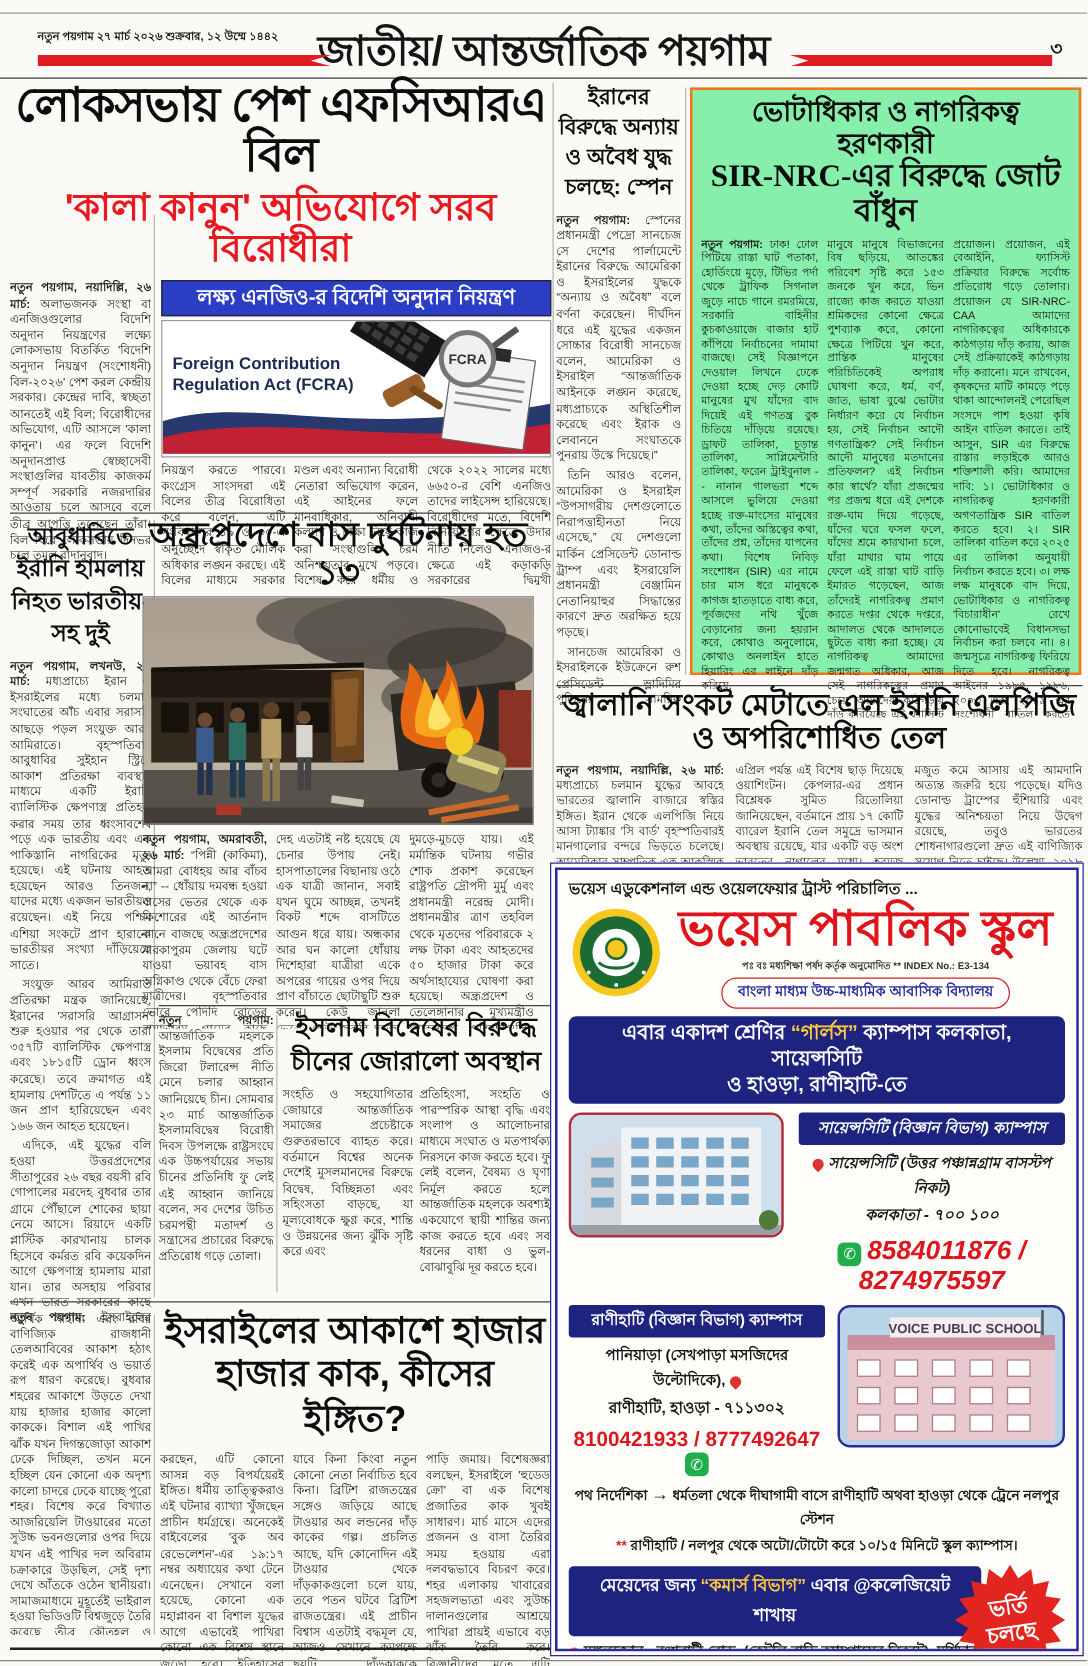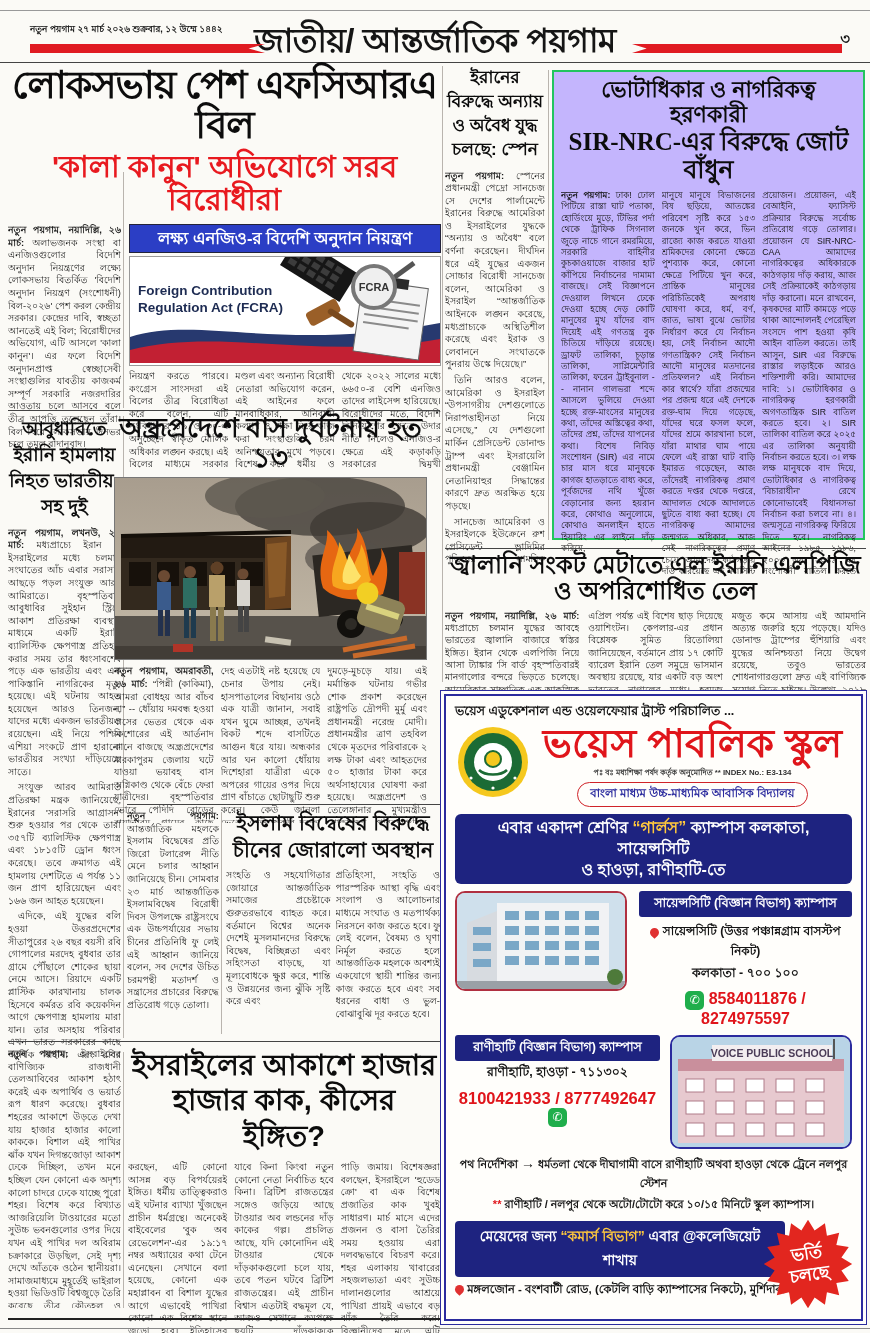--- a/index.html
+++ b/index.html
@@ -21,21 +21,21 @@
   
   .h38{font-size:38px;line-height:1.04;letter-spacing:-1px;}
   .h30red{font-size:30px;color:#e8191f;line-height:1.1;}
   .h28{font-size:27px;line-height:1.1;}
   .h24{font-size:24px;line-height:1.1;}
   .h21{font-size:20.5px;line-height:1.3;}
   .h19{font-size:18.5px;line-height:1.4;}
   .h17{font-size:17px;line-height:1.42;}
   .banner-blue{background:#2b3ec5;border:1px solid #23233a;color:#fff;font-weight:bold;
       font-size:16.5px;text-align:center;line-height:27px;height:27px;}
-  .sirbox{border:2px solid #22c55e;background:#c4b5fd;padding:5px 7px;box-sizing:border-box;}
+  .sirbox{border:2px solid #f97316;background:#86efac;padding:5px 7px;box-sizing:border-box;}
   .sircol{font-size:8.7px;line-height:1.31;text-align:justify;overflow:hidden;}
   
   .ad{border:1.5px solid #2b2b9e;padding:3px;box-sizing:border-box;background:#fffefb;}
   .ad-in{border:2px solid #2b2b9e;height:100%;box-sizing:border-box;padding:6px 9px;
          position:relative;display:flex;flex-direction:column;overflow:hidden;}
   .navybn{background:#1e2380;color:#fff;font-weight:bold;border-radius:6px;text-align:center;}
   .hl-y{color:#ffc83d;}
   .pill{display:inline-block;border:1.5px solid #d02329;border-radius:14px;color:#2b2b9e;
         font-weight:bold;padding:2px 12px;}
   .phones{color:#e0151b;font-weight:900;}
@@ -322,21 +322,21 @@
       <div style="font-size:7.8px;font-weight:bold;color:#333;margin-top:1px;">পঃ বঃ মধ্যশিক্ষা পর্ষদ কর্তৃক অনুমোদিত ** INDEX No.: E3-134</div>
       <div class="pill" style="font-size:11.5px;margin-top:3px;">বাংলা মাধ্যম উচ্চ-মাধ্যমিক আবাসিক বিদ্যালয়</div>
     </div>
   </div>
 
   <div class="navybn" style="margin-top:6px;font-size:16px;padding:4px 6px;line-height:1.3;">
     <span>এবার একাদশ শ্রেণির </span><span class="hl-y">“গার্লস”</span><span> ক্যাম্পাস কলকাতা, সায়েন্সসিটি</span>
     <div>ও হাওড়া, রাণীহাটি-তে</div>
   </div>
 
-  <div style="display:flex;margin-top:7px;gap:12px;">
+  <div style="display:flex;margin-top:7px;gap:12px;font-style:italic;">
     <div class="imgbox" style="width:168px;height:96px;flex:none;">
       <svg width="168" height="96" viewBox="0 0 168 96">
         <rect width="168" height="96" fill="#cfe0ec"></rect>
         <polygon points="10,30 40,18 40,92 10,92" fill="#d7dbe0"></polygon>
         <rect x="40" y="10" width="112" height="82" fill="#f1f2f4"></rect>
         <g fill="#7aa7c7">
           <rect x="48" y="18" width="14" height="9"></rect>
               <rect x="68" y="18" width="14" height="9"></rect>
               <rect x="88" y="18" width="14" height="9"></rect>
               <rect x="108" y="18" width="14" height="9"></rect>
@@ -364,27 +364,28 @@
         <circle cx="158" cy="84" r="8" fill="#4e7a3a"></circle>
       </svg>
     </div>
     <div style="flex:1;text-align:center;">
       <div class="navybn" style="font-size:12.5px;border-radius:3px;padding:3px 4px;">সায়েন্সসিটি (বিজ্ঞান বিভাগ) ক্যাম্পাস</div>
       <div style="font-size:12px;font-weight:bold;margin-top:5px;"><span class="pin"></span> <span>সায়েন্সসিটি (উত্তর পঞ্চান্নগ্রাম বাসস্টপ নিকট)</span></div>
       <div style="font-size:12.5px;font-weight:bold;margin-top:2px;">কলকাতা - ৭০০ ১০০</div>
       <div style="margin-top:6px;"><span class="phone-ic">
               <span>✆</span>
             </span>
-        <span class="phones" style="font-size:16px;">8584011876 / 8274975597</span></div>
+        <span class="phones" style="font-size:21px;">8584011876 / 8274975597</span></div>
     </div>
   </div>
 
   <div style="display:flex;margin-top:7px;gap:10px;">
     <div style="flex:1;text-align:center;">
       <div class="navybn" style="font-size:12.5px;border-radius:3px;padding:3px 4px;">রাণীহাটি (বিজ্ঞান বিভাগ) ক্যাম্পাস</div>
+      <div style="font-size:12px;font-weight:bold;margin-top:5px;"><span>পানিয়াড়া (সেখপাড়া মসজিদের উল্টোদিকে),</span> <span class="pin"></span></div>
       <div style="font-size:12.5px;font-weight:bold;margin-top:2px;">রাণীহাটি, হাওড়া - ৭১১৩০২</div>
       <div style="margin-top:6px;"><span class="phones" style="font-size:16.5px;">8100421933 / 8777492647</span>
         <span class="phone-ic">
               <span>✆</span>
             </span></div>
     </div>
     <div class="imgbox" style="width:178px;height:110px;flex:none;border-color:#2b2b9e;">
       <svg width="178" height="110" viewBox="0 0 178 110">
         <rect width="178" height="110" fill="#b9d4e6"></rect>
         <rect x="6" y="22" width="166" height="84" fill="#e7c9cf"></rect>

